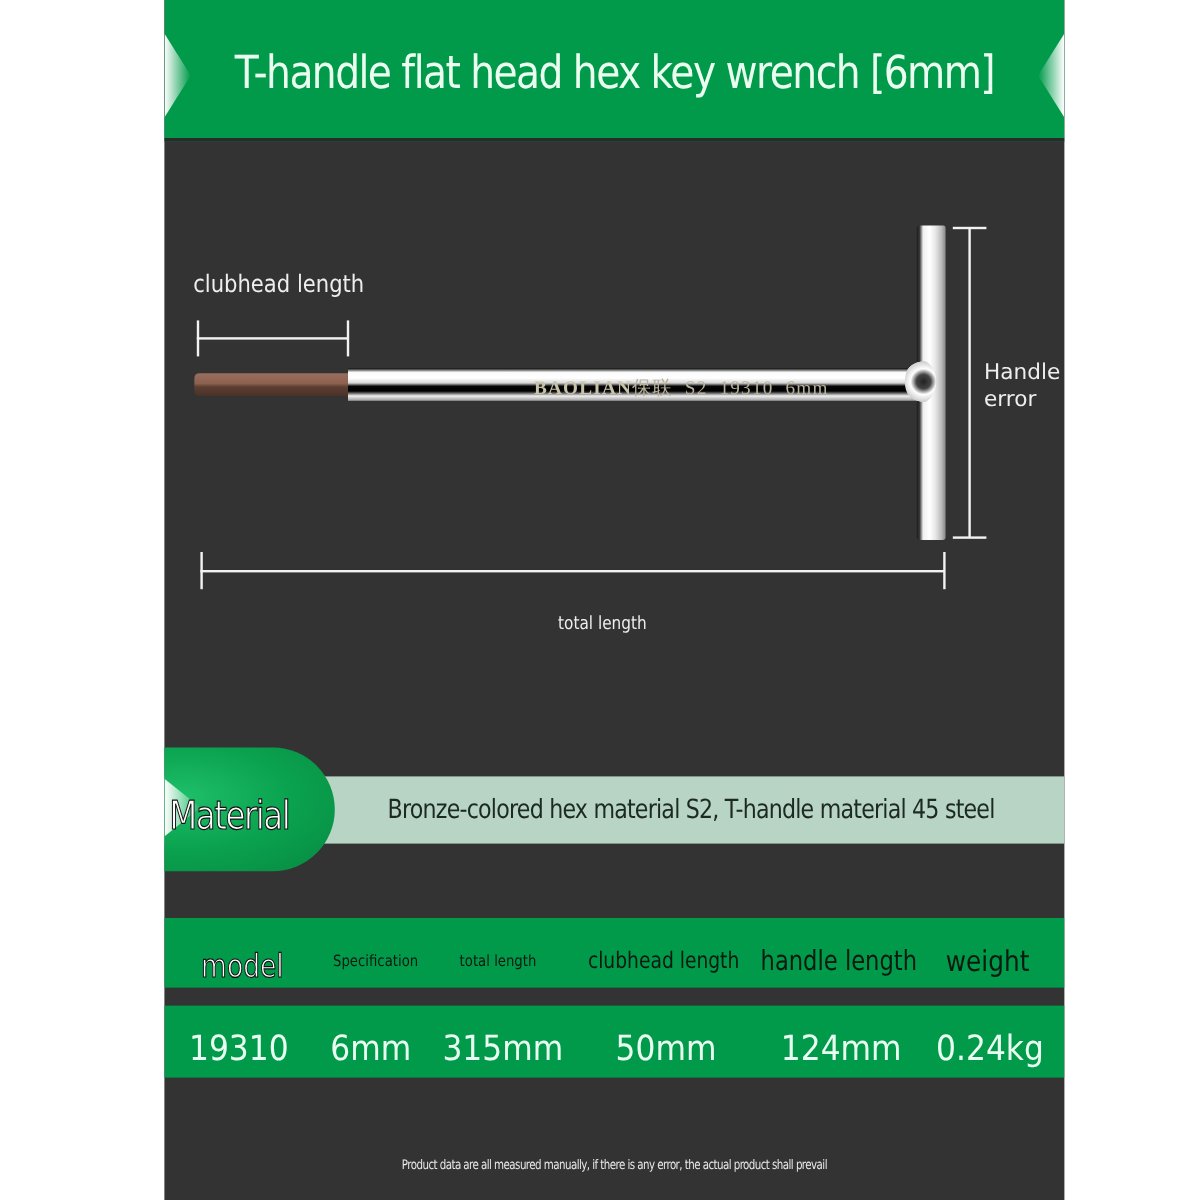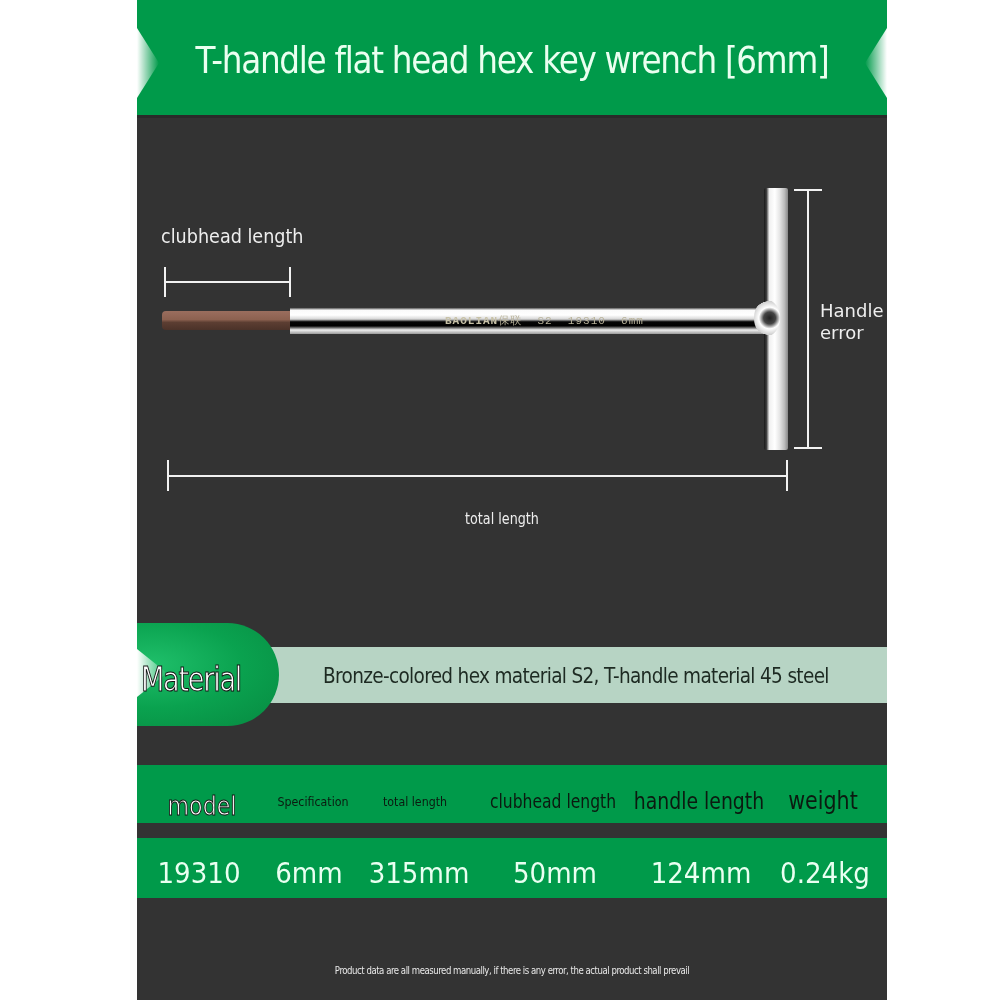--- a/index.html
+++ b/index.html
@@ -51,22 +51,22 @@
       position: absolute; left: 25px; top: 311px; width: 128px; height: 19px;
       background: linear-gradient(180deg, #9a6e5e 0%, #8c6150 45%, #5c3e32 60%, #4b3229 100%);
       border-radius: 4px 0 0 4px;
     }
     .shaft {
       position: absolute; left: 153px; top: 307px; width: 480px; height: 27px;
       background: linear-gradient(180deg, #111 0%, #fafafa 12%, #ffffff 30%, #d6d6d6 45%, #050505 55%, #000 70%, #f0f0f0 85%, #9a9a9a 100%);
     }
     .shaft-text {
       position: absolute; left: 308px; top: 313px;
-      font-family: Liberation Mono, monospace;
-      font-size: 11px; color: #b8b29a; letter-spacing: 1px;
+      font-family: Liberation Serif, serif;
+      font-size: 16px; color: #b8b29a; letter-spacing: 1px;
       white-space: nowrap;
     }
     .shaft-text .brand { font-weight: bold; color: #c8c2a8; }
     .handle {
       position: absolute; left: 627px; top: 188px; width: 24px; height: 262px;
       background: linear-gradient(90deg, #1a1a1a 0%, #3a3a3a 10%, #f0f0f0 22%, #ffffff 45%, #e6e6e6 65%, #bdbdbd 85%, #888 100%);
       border-radius: 2px;
     }
     .joint {
       position: absolute; left: 617px; top: 300px; width: 26px; height: 36px;

